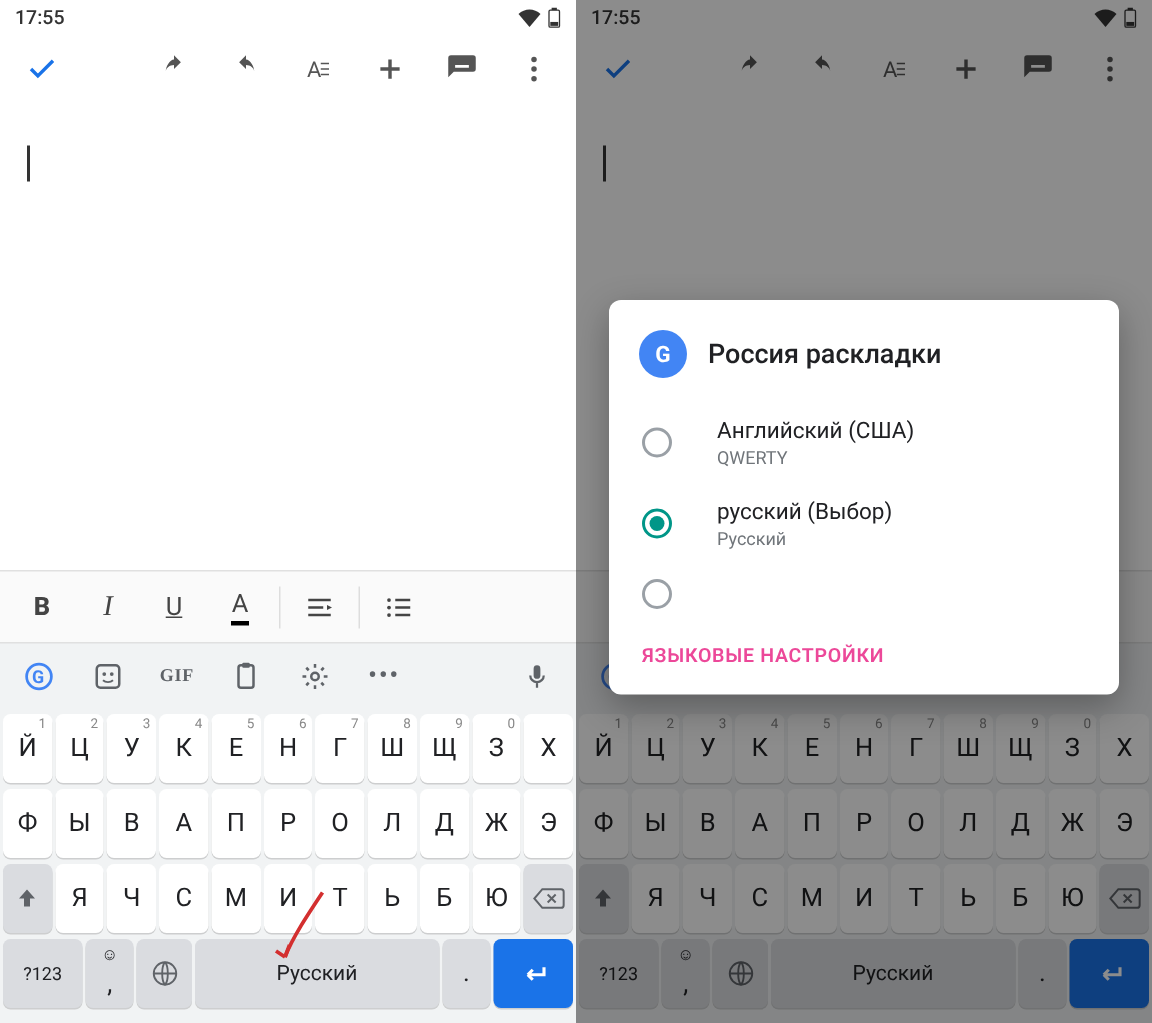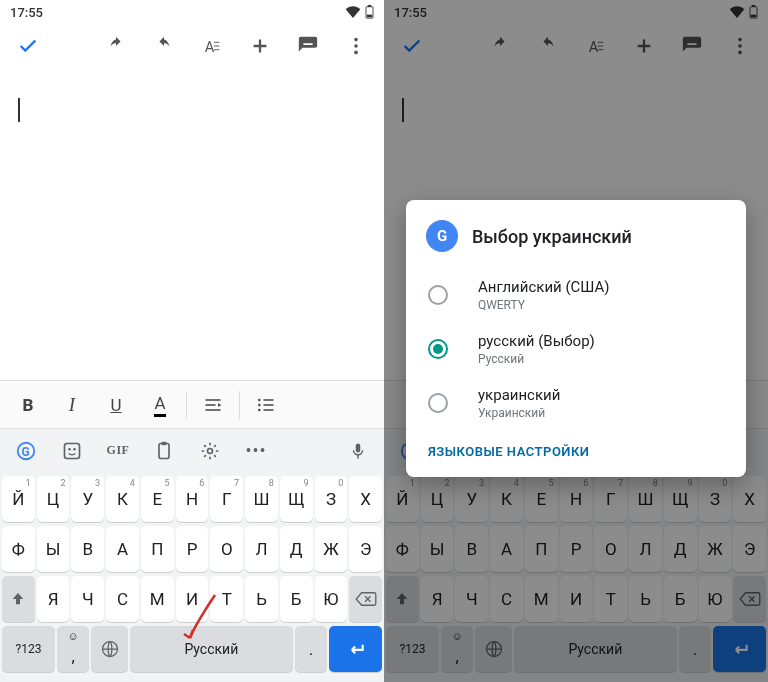--- a/index.html
+++ b/index.html
@@ -38,21 +38,21 @@
   
   .dialog { position: absolute; z-index: 10; left: 22px; right: 22px; top: 200px; background: #fff; border-radius: 8px; padding: 20px 16px 14px; box-shadow: 0 8px 24px rgba(0,0,0,0.3); }
   .dtitle { display: flex; align-items: center; gap: 14px; font-size: 18px; font-weight: 500; color: #202124; margin-bottom: 16px; padding-left: 4px; }
   .gicon { width: 32px; height: 32px; border-radius: 50%; background: #4285f4; display: flex; align-items: center; justify-content: center; color: #fff; font-weight: 700; font-size: 15px; }
   .ditem { display: flex; align-items: center; gap: 30px; padding: 10px 6px; }
   .radio { width: 20px; height: 20px; border: 2px solid #9aa0a6; border-radius: 50%; }
   .radio.sel { border-color: #009688; position: relative; }
   .radio.sel::after { content: ""; position: absolute; inset: 3px; background: #009688; border-radius: 50%; }
   .dlbl { font-size: 15px; color: #202124; }
   .dsub { font-size: 12px; color: #70757a; margin-top: 2px; }
-  .dlink { color: #0369a1; font-size: 13px; font-weight: 600; letter-spacing: 0.5px; padding: 14px 6px 4px; }
+  .dlink { color: #ec4899; font-size: 13px; font-weight: 600; letter-spacing: 0.5px; padding: 14px 6px 4px; }
 </style>
 </head>
 <body>
 
 <div class="phone left">
   <div class="statusbar">
     <span>17:55</span>
     <div class="statusicons">
       <svg width="16" height="12" viewBox="0 0 24 18">
           <path fill="#333" d="M12 18L1 5c6-6 16-6 22 0L12 18z"></path>
@@ -381,38 +381,34 @@
           <svg width="20" height="16" viewBox="0 0 24 18">
             <path fill="none" stroke="#fff" stroke-width="2.5" d="M20 4v6H7m0 0l4-4m-4 4l4 4"></path>
           </svg>
         </div>
     </div>
   </div>
 
   <div class="dialog">
     <div class="dtitle">
       <div class="gicon">G</div>
-      <span>Выбор украинский</span>
+      <span>Россия раскладки</span>
     </div>
     <div class="ditem">
       <div class="radio"></div>
       <div>
           <div class="dlbl">Английский (США)</div>
           <div class="dsub">QWERTY</div>
         </div>
     </div>
     <div class="ditem">
       <div class="radio sel"></div>
       <div>
           <div class="dlbl">русский (Выбор)</div>
           <div class="dsub">Русский</div>
         </div>
     </div>
     <div class="ditem">
       <div class="radio"></div>
-      <div>
-          <div class="dlbl">украинский</div>
-          <div class="dsub">Украинский</div>
-        </div>
     </div>
     <div class="dlink">ЯЗЫКОВЫЕ НАСТРОЙКИ</div>
   </div>
 </div>
 
 </body></html>

